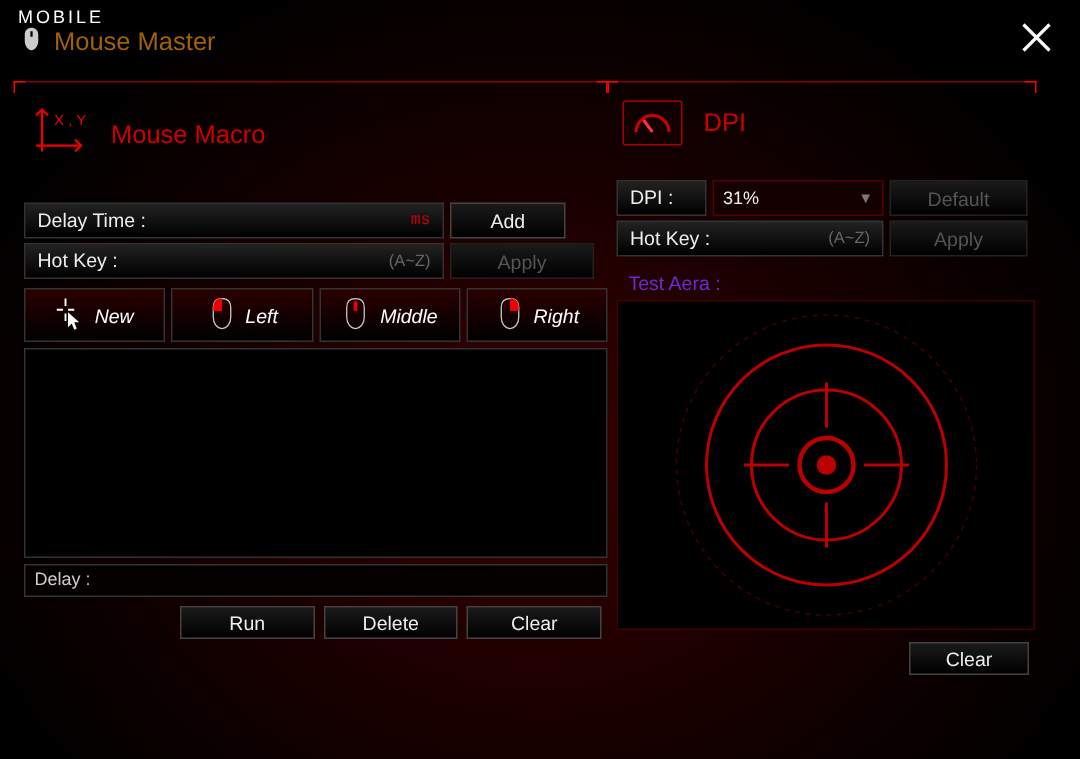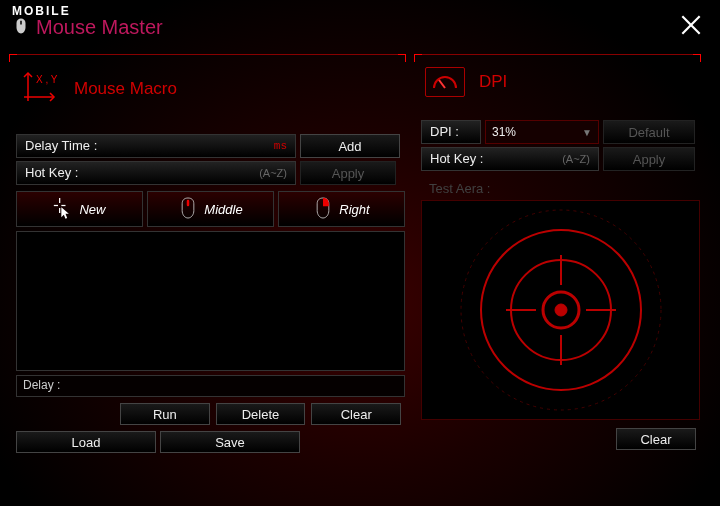--- a/index.html
+++ b/index.html
@@ -12,27 +12,27 @@
     position: relative;
   }
   .header {
     height: 42px;
     display: flex;
     align-items: center;
     padding: 4px 12px;
     position: relative;
   }
   .logo-block { display: flex; flex-direction: column; line-height: 1; }
-  .logo-top { font-size: 12px; letter-spacing: 2px; font-weight: bold; color: #fff; }
+  .logo-top { font-size: 12px; letter-spacing: 2px; font-weight: normal; color: #fff; }
   .logo-title { display:flex; align-items:center; gap:6px; }
   .logo-title svg { width:18px; height:18px; }
-  .logo-title span { font-size: 20px; color:#be185d; }
+  .logo-title span { font-size: 17px; color:#a16207; }
   .close-x { position:absolute; right:16px; top:12px; cursor:pointer; }
   .close-x svg { width:26px; height:26px; stroke:#fff; stroke-width:2; }
-  .panels { display:flex; padding: 12px 10px 4px 10px; gap:10px; }
+  .panels { display:flex; padding: 12px 10px 4px 10px; gap:0; }
   .panel {
     position: relative;
     border-top: 1px solid #880000;
   }
   .panel-left { width: 395px; }
   .panel-right { width: 285px; }
   .panel-corner { position:absolute; top:-1px; width:8px; height:8px; border-top:1px solid #ff0000; }
   .panel-corner.l { left:-1px; border-left:1px solid #ff0000; }
   .panel-corner.r { right:-1px; border-right:1px solid #ff0000; }
   .panel-head {
@@ -95,21 +95,21 @@
   .btn-row .btn { flex:1; height:22px; }
   .btn-row.indented { margin-left:110px; margin-right:4px; }
   .btn-row2 { display:flex; gap:4px; margin:6px 0 0 6px; }
   .btn-row2 .btn { width:140px; height:22px; }
   .dropdown {
     background:#150000; border:1px solid #500; color:#eee;
     height:24px; display:flex; align-items:center; justify-content:space-between;
     padding:0 6px; font-size:12px; cursor:pointer;
   }
   .dropdown .chev { color:#777; font-size:10px; }
-  .test-label { color:#404040; font-size:13px; margin:10px 0 4px 14px; }
+  .test-label { color:#6d28d9; font-size:13px; margin:10px 0 4px 14px; }
   .test-area {
     margin-left:6px;
     width:auto;
     height:220px;
     border:1px solid #440000;
     background:#000;
     display:flex; align-items:center; justify-content:center;
     position:relative;
   }
   .test-area svg { width:220px; height:220px; }
@@ -158,21 +158,21 @@
         </svg>
       </span>
       <span class="panel-title">Mouse Macro</span>
     </div>
 
     <div class="row">
       <div class="label-box" style="width:280px">
         <span>Delay Time :</span>
         <span class="unit">ms</span>
       </div>
-      <div class="btn" style="width:100px">
+      <div class="btn" style="width:77px">
         <span>Add</span>
       </div>
     </div>
 
     <div class="row">
       <div class="label-box" style="width:280px">
         <span>Hot Key :</span>
         <span class="hint">(A~Z)</span>
       </div>
       <div class="btn dim" style="width:96px">
@@ -192,20 +192,29 @@
               </g>
               <path fill="#fff" d="M10 14l0 12 3-3 2 5 2-1-2-5 4 0z"></path>
             </svg>
         </span>
         <span>New</span>
       </div>
       <div class="tab">
         <span>
           <svg viewBox="0 0 24 30">
               <path fill="none" stroke="#ccc" d="M12 3c-4 0-7 2-7 7v8c0 5 3 9 7 9s7-4 7-9v-8c0-5-3-7-7-7z"></path>
+              <path fill="#e00" d="M12 3c-4 0-7 2-7 7v3h7z"></path>
+            </svg>
+        </span>
+        <span>Left</span>
+      </div>
+      <div class="tab">
+        <span>
+          <svg viewBox="0 0 24 30">
+              <path fill="none" stroke="#ccc" d="M12 3c-4 0-7 2-7 7v8c0 5 3 9 7 9s7-4 7-9v-8c0-5-3-7-7-7z"></path>
               <rect x="10.5" y="5" width="3" height="8" rx="1.5" fill="#e00"></rect>
             </svg>
         </span>
         <span>Middle</span>
       </div>
       <div class="tab">
         <span>
           <svg viewBox="0 0 24 30">
               <path fill="none" stroke="#ccc" d="M12 3c-4 0-7 2-7 7v8c0 5 3 9 7 9s7-4 7-9v-8c0-5-3-7-7-7z"></path>
               <path fill="#e00" d="M12 3c4 0 7 2 7 7v3h-7z"></path>
@@ -226,28 +235,20 @@
           <span>Run</span>
         </div>
       <div class="btn">
           <span>Delete</span>
         </div>
       <div class="btn">
           <span>Clear</span>
         </div>
     </div>
 
-    <div class="btn-row2">
-      <div class="btn">
-          <span>Load</span>
-        </div>
-      <div class="btn">
-          <span>Save</span>
-        </div>
-    </div>
   </div>
 
   <div class="panel panel-right">
     <div class="panel-corner l"></div>
       <div class="panel-corner r"></div>
     <div class="panel-head">
       <span class="gauge-box">
         <svg width="30" height="20" viewBox="0 0 30 20">
             <path d="M4 16 A11 11 0 0 1 26 16" fill="none" stroke="#c00" stroke-width="2"></path>
             <line x1="15" y1="16" x2="9" y2="8" stroke="#f33" stroke-width="2"></line>

